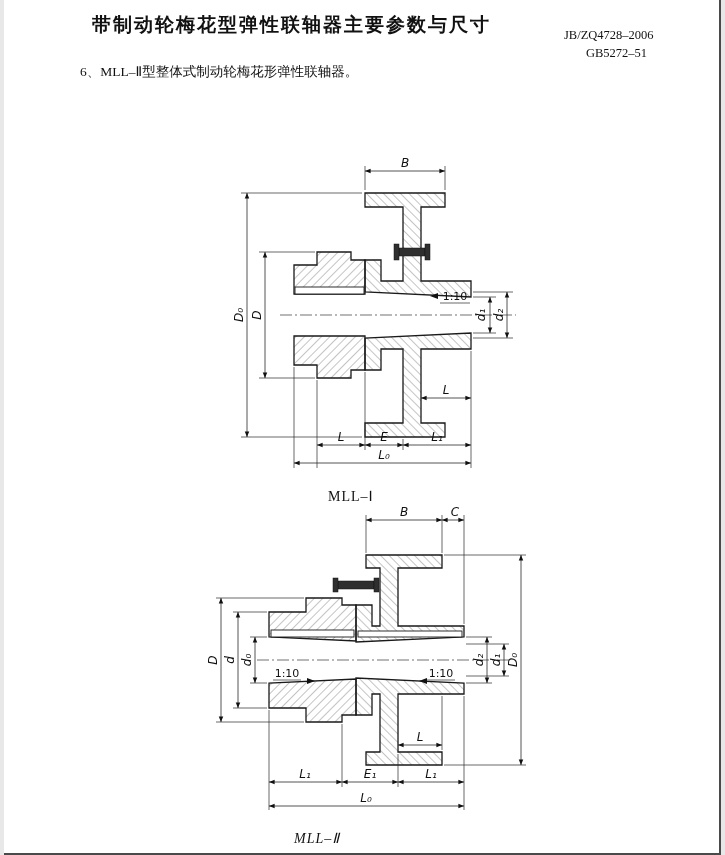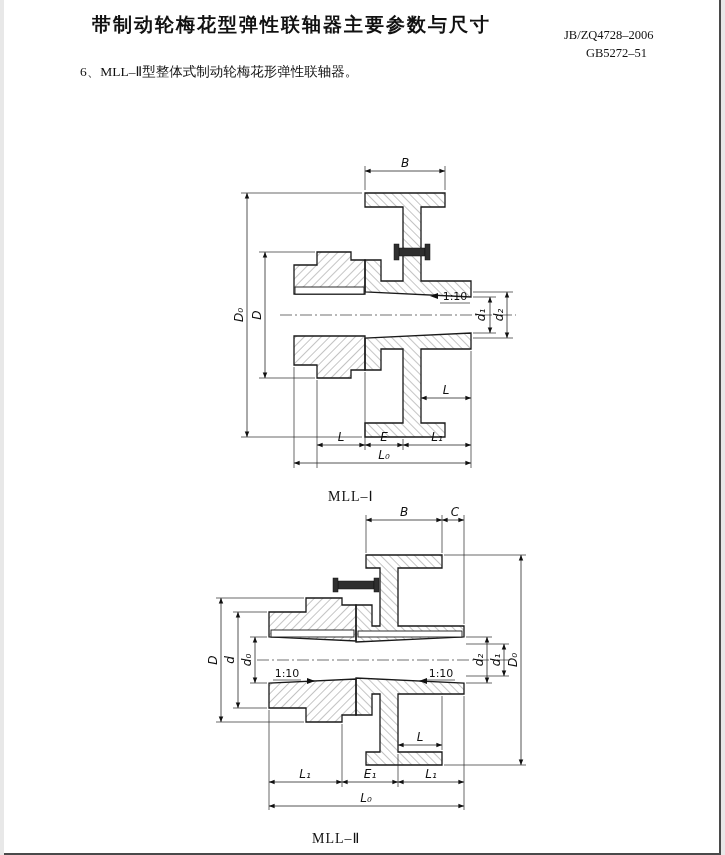--- a/index.html
+++ b/index.html
@@ -20,21 +20,21 @@
   }
   .standards .line2 { padding-left:22px; }
   .notes {
     position:absolute; left:76px; top:60px;
     font-size:13.5px; line-height:23px; white-space:nowrap;
   }
   .caption {
     position:absolute; font-size:14px; letter-spacing:1px; white-space:nowrap;
   }
   .caption.fig1 { left:292px; top:488px;margin-left:32px; }
-  .caption.fig2 { left:308px; top:830px; }
+  .caption.fig2 { left:290px; top:830px;font-style:italic; }
   svg.drawings { position:absolute; left:0; top:0; }
   .part  { stroke:#1a1a1a; stroke-width:1.3; }
   .key   { fill:#ffffff; stroke:#1a1a1a; stroke-width:0.9; }
   .thin  { stroke:#2a2a2a; stroke-width:0.7; }
   .dimln { stroke:#2a2a2a; stroke-width:0.8; }
   .cl    { stroke:#333; stroke-width:0.7; stroke-dasharray:12 3 2 3; }
   .bolt  { fill:#2f2f2f; stroke:#111; stroke-width:0.5; }
   .lbl   { font:italic 12px "DejaVu Sans", sans-serif; fill:#111; text-anchor:middle; }
   .tap   { font:normal 11px "DejaVu Sans", sans-serif; fill:#111; text-anchor:middle; }
 </style>

